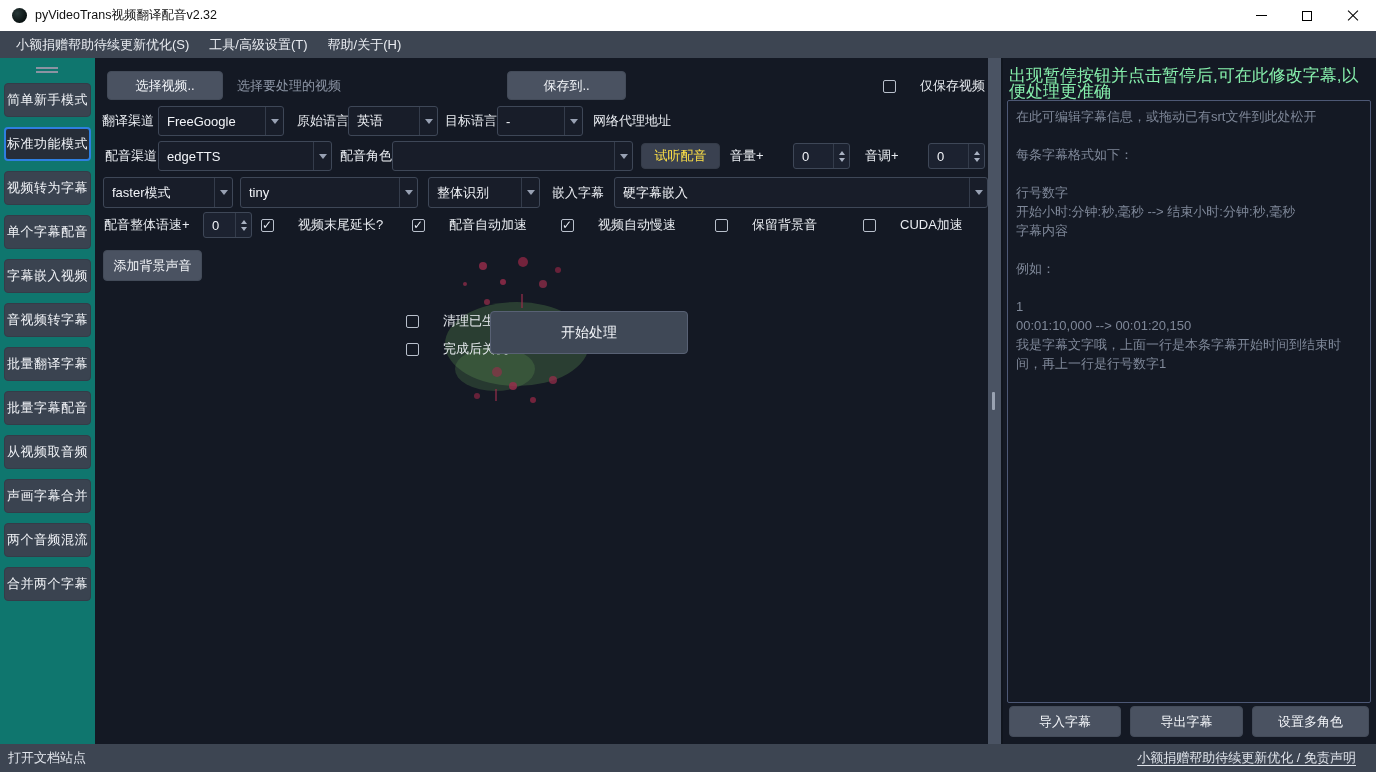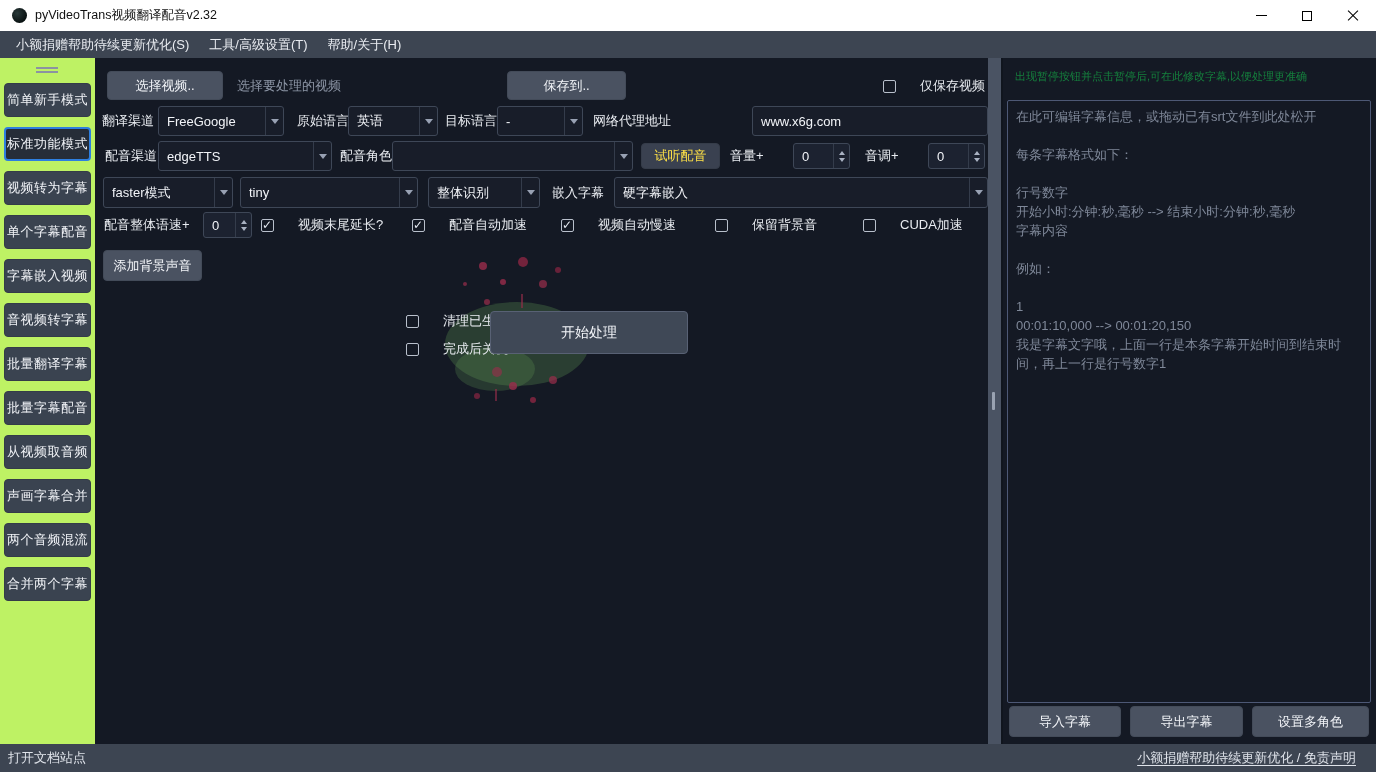--- a/index.html
+++ b/index.html
@@ -20,21 +20,21 @@
   .glyph-close::after { transform:rotate(-45deg); }
 
   
   .menubar { height:27px; background:#3d4552; display:flex; align-items:center; gap:4px; padding-left:8px; }
   .menu-item { padding:3px 8px; color:#e9ecf1; font-size:13px; }
 
   
   .app-body { position:relative; height:686px; background:#141924; }
 
   
-  .sidebar { position:absolute; left:0; top:0; width:95px; height:686px; background:#bef264; }
+  .sidebar { position:absolute; left:0; top:0; width:95px; height:686px; background:#0f766e; }
   .side-handle { position:absolute; top:9px; left:36px; width:22px; }
   .side-handle i { display:block; height:2px; background:#8b93a2; margin-bottom:2px; }
   .side-item { position:absolute; left:4px; width:87px; height:34px; background:#3a4350; border:1px solid #343c48; border-radius:4px; color:#f2f4f8; font-size:13px; display:flex; align-items:center; justify-content:center; letter-spacing:0.5px; }
   .side-item.active { background:#262d38; border:2px solid #2e7fe0; }
 
   
   .main { position:absolute; left:95px; top:0; width:893px; height:686px; background:#141924; }
   .lbl { position:absolute; color:#e9ecf1; font-size:13px; line-height:30px; white-space:nowrap; }
   .hint { color:#8d96a6; }
 
@@ -64,21 +64,21 @@
   .start-btn { position:absolute; left:395px; top:253px; width:198px; height:43px; background:#3f4856; border:1px solid #586174; border-radius:4px; color:#f2f4f8; font-size:14px; display:flex; align-items:center; justify-content:center; z-index:2; }
   .watermark { position:absolute; left:330px; top:196px; z-index:1; opacity:0.85; }
 
   
   .scrollstrip { position:absolute; left:988px; top:0; width:13px; height:686px; background:#4a5363; }
   .scroll-handle { position:absolute; left:4px; top:334px; width:3px; height:18px; background:#9aa3b2; border-radius:1px; }
   .strip-gap { position:absolute; left:1001px; top:0; width:2px; height:686px; background:#10151e; }
 
   
   .right-panel { position:absolute; left:1003px; top:0; width:373px; height:686px; background:#141924; }
-  .rp-header { position:absolute; left:12px; top:10px; width:362px; color:#15803d; font-size:11px; line-height:16px; }
+  .rp-header { position:absolute; left:6px; top:10px; width:362px; color:#86efac; font-size:17px; line-height:16px; }
   .rp-editor { position:absolute; left:4px; top:42px; width:364px; height:603px; border:1px solid #4d5875; border-radius:2px; background:#141924; color:#7f8899; font-size:13px; line-height:19px; padding:6px 8px; white-space:pre-wrap; overflow:hidden; }
   .rp-btn { position:absolute; top:648px; height:31px; background:#4a5261; border:1px solid #434b59; border-radius:4px; color:#f2f4f8; font-size:13px; display:flex; align-items:center; justify-content:center; }
 
   
   .statusbar { height:28px; background:#3d4552; display:flex; align-items:center; justify-content:space-between; padding:0 20px 0 8px; }
   .status-left { color:#dfe3ea; font-size:13px; }
   .status-right { color:#dfe3ea; font-size:13px; text-decoration:underline; text-underline-offset:3px; }
 </style>
 </head>
 <body>
@@ -179,21 +179,20 @@
         </span>
     </div>
     <div class="lbl" style="left:350px; top:48px;">目标语言</div>
     <div class="combo" style="left:402px; top:48px; width:86px;">
       <span class="combo-text">-</span>
       <span class="combo-arrow">
           <i></i>
         </span>
     </div>
     <div class="lbl" style="left:498px; top:48px;">网络代理地址</div>
-    <input class="tinput" style="left: 657px; top: 48px; width: 236px;" value="www.x6g.com">
 
     <div class="lbl" style="left:10px; top:83px;">配音渠道</div>
     <div class="combo" style="left:63px; top:83px; width:174px;">
       <span class="combo-text">edgeTTS</span>
       <span class="combo-arrow">
           <i></i>
         </span>
     </div>
     <div class="lbl" style="left:245px; top:83px;">配音角色</div>
     <div class="combo" style="left:297px; top:83px; width:241px;">

